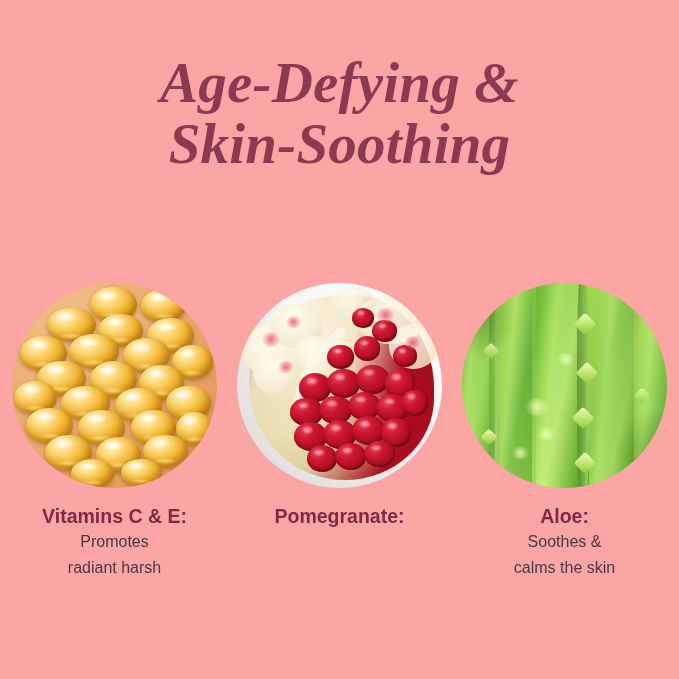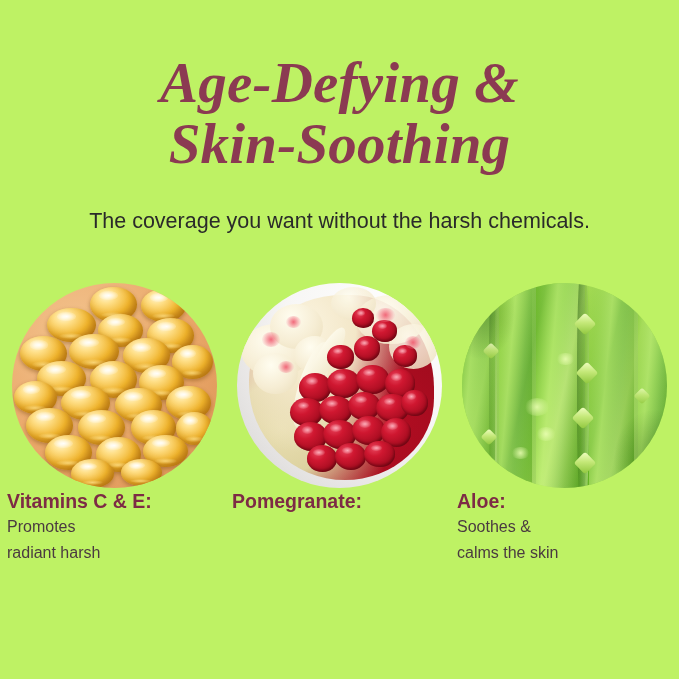--- a/index.html
+++ b/index.html
@@ -11,21 +11,21 @@
     height: 679px;
     background: #ececec;
     font-family: "Liberation Sans", sans-serif;
     overflow: hidden;
     position: relative;
   }
 
   .page {
     position: absolute;
     inset: 0;
-    background: #bef264;
+    background: #fca5a5;
   }
 
   
   .headline {
     position: absolute;
     top: 52px;
     left: 0;
     width: 679px;
     text-align: center;
     color: #8b3a52;
@@ -201,21 +201,23 @@
     background: radial-gradient(circle, rgba(235,255,180,0.85) 0%, rgba(220,250,150,0) 75%);
   }
   .aloe-shade {
     position: absolute;
     border-radius: 50%;
     background: radial-gradient(ellipse at center, rgba(15,60,0,0.30) 0%, rgba(15,60,0,0) 72%);
   }
 
   
   .caption {
+    margin-top: 15px;
     width: 215px;
+    text-align: center;
     font-family: "Liberation Sans", sans-serif;
   }
   .caption-label {
     display: block;
     color: #7d2b45;
     font-size: 19.5px;
     font-weight: bold;
     line-height: 26px;
     white-space: nowrap;
   }
@@ -231,21 +233,20 @@
 </head>
 <body>
 
 <div class="page">
 
   <div class="headline">
     <span class="hl-line">Age-Defying &amp;</span>
     <span class="hl-line">Skin-Soothing</span>
   </div>
 
-  <div class="subtitle">The coverage you want without the harsh chemicals.</div>
 
   <div class="columns">
 
     <div class="col">
       <div class="circle circle-capsules">
         <div class="capsule" style="left:38%;top:2%;width:23%;height:17%;"></div>
         <div class="capsule" style="left:63%;top:3%;width:22%;height:16%;"></div>
         <div class="capsule" style="left:17%;top:12%;width:24%;height:17%;"></div>
         <div class="capsule" style="left:42%;top:15%;width:22%;height:16%;"></div>
         <div class="capsule" style="left:66%;top:17%;width:23%;height:17%;"></div>

